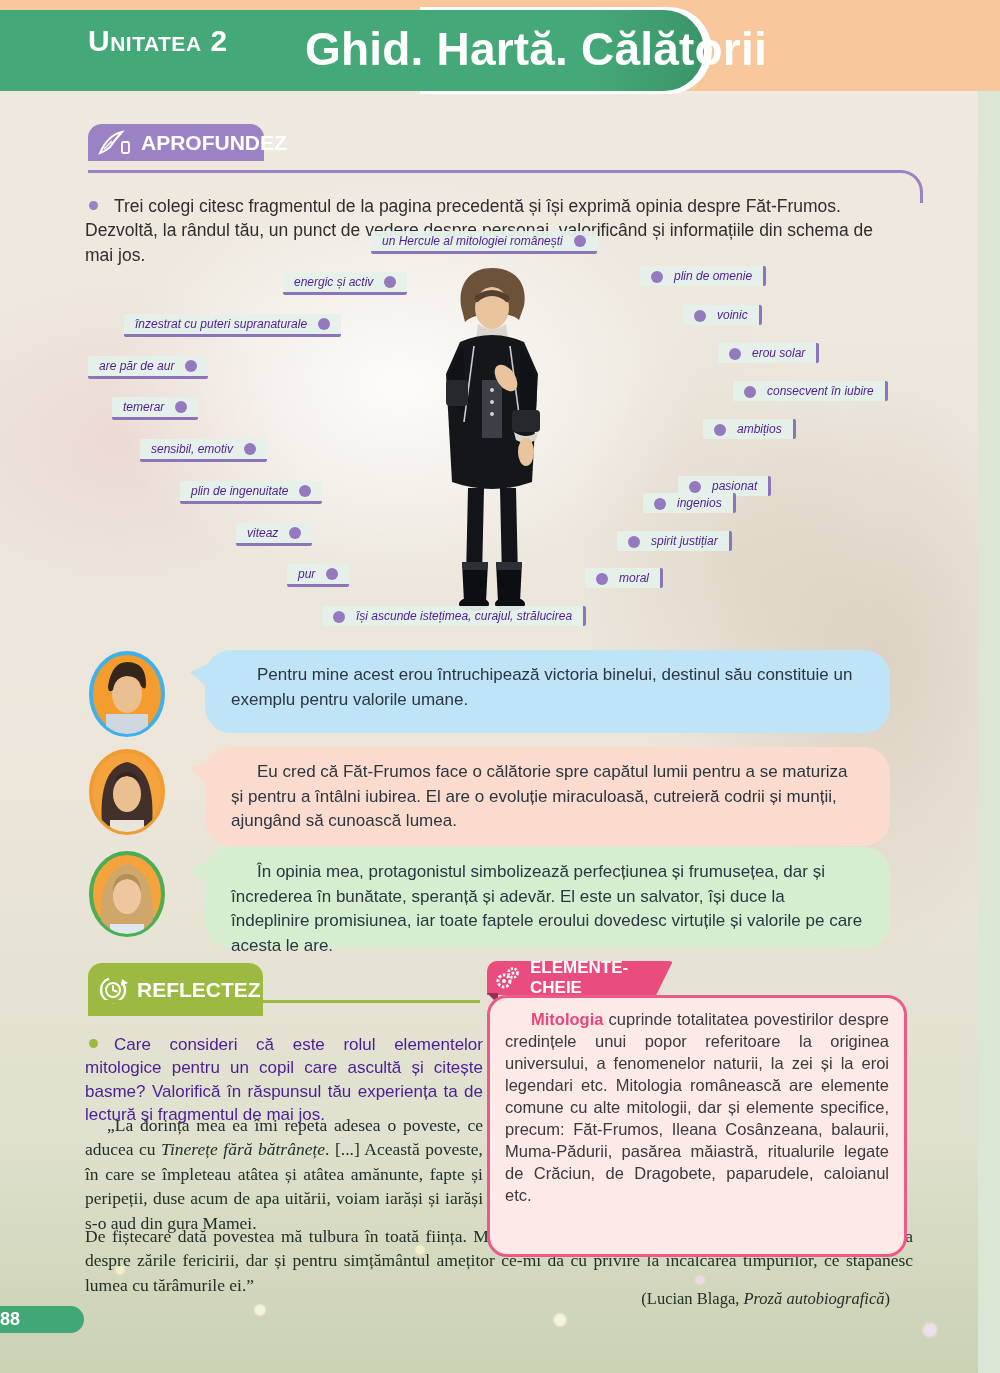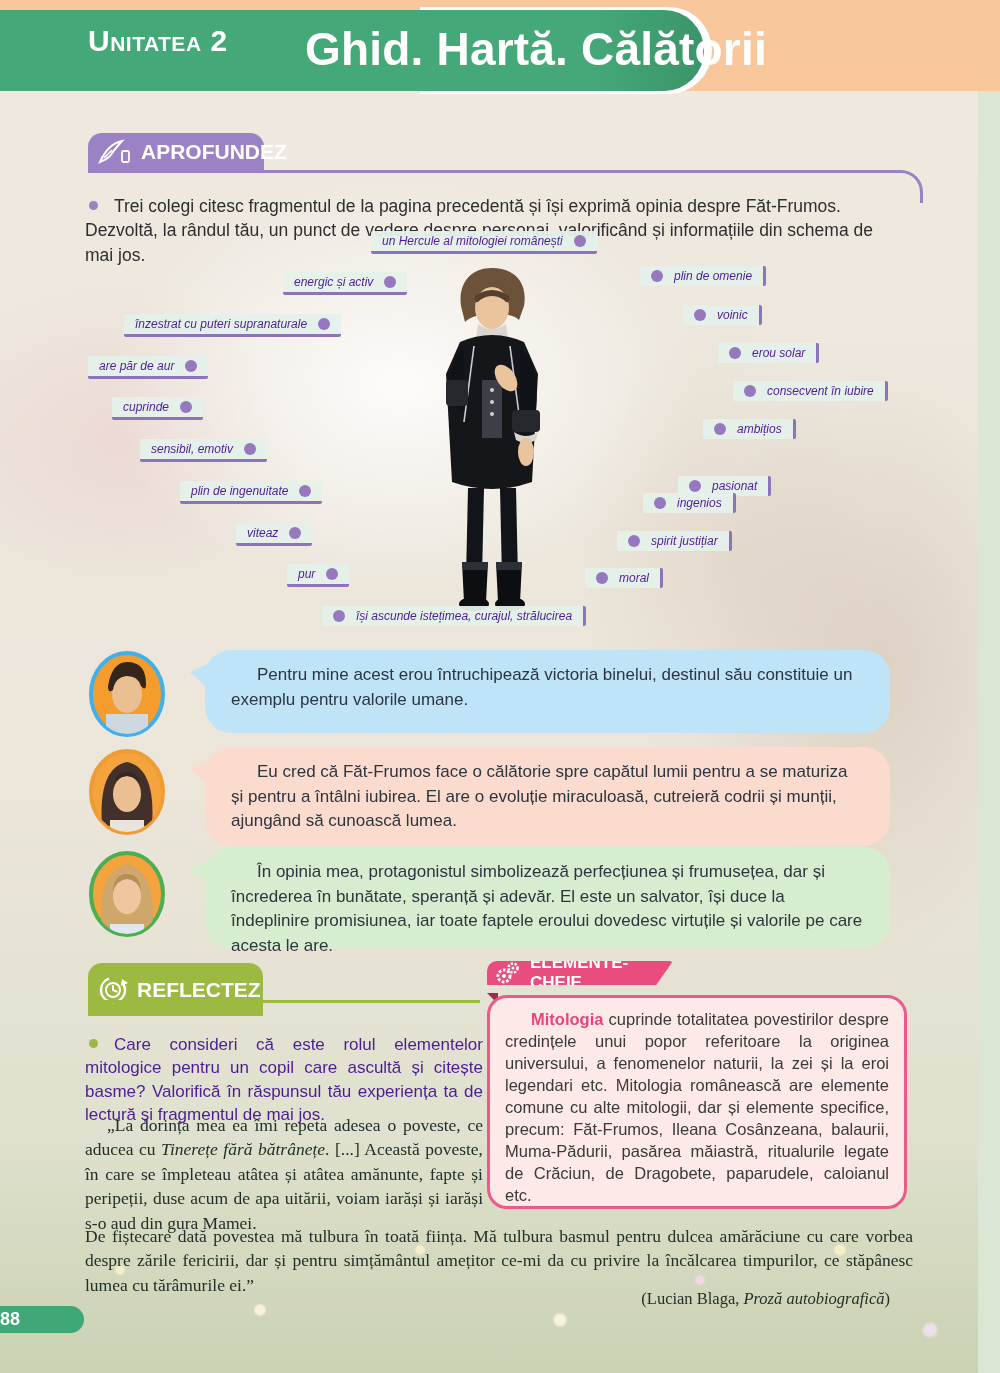--- a/index.html
+++ b/index.html
@@ -30,38 +30,38 @@
 
   
   .header-peach{position:absolute;left:0;top:0;width:1000px;height:91px;background:#f8c79c;}
   .band-outline{position:absolute;left:420px;top:7px;width:292px;height:87px;background:#fff;border-radius:0 44px 44px 0;}
   .band{position:absolute;left:0;top:10px;width:704px;height:81px;background:linear-gradient(90deg,#45a878 84%, #3a9568 100%);border-radius:0 40px 40px 0;}
   .unit-label{position:absolute;left:88px;top:24px;color:#fff;font-weight:bold;font-size:30px;font-variant:small-caps;letter-spacing:.5px;}
   .unit-title{position:absolute;left:305px;top:22px;color:#fff;font-weight:bold;font-size:46px;letter-spacing:.2px;}
 
   
   .tab{position:absolute;display:flex;align-items:center;gap:9px;color:#fff;font-weight:bold;}
-  .tab-aprofundez{left:88px;top:133px;width:176px;height:37px;background:#9b82c5;border-radius:14px 14px 0 0;font-size:21px;padding-left:10px;box-sizing:border-box;}
+  .tab-aprofundez{left:88px;top:124px;width:176px;height:37px;background:#9b82c5;border-radius:14px 14px 0 0;font-size:21px;padding-left:10px;box-sizing:border-box;}
   .purple-rule{position:absolute;left:88px;top:170px;width:832px;height:30px;border-top:3px solid #9b82c5;border-right:3px solid #9b82c5;border-top-right-radius:22px;}
   .tab-reflectez{left:88px;top:963px;width:175px;height:53px;background:#9cba41;border-radius:14px 14px 0 0;font-size:21px;padding-left:10px;box-sizing:border-box;}
   .green-rule{position:absolute;left:88px;top:1000px;width:392px;height:3px;background:#9cba41;}
-  .tab-elemente{left:487px;top:961px;width:186px;height:24px;background:#e94d7e;font-size:17px;padding-left:8px;box-sizing:border-box;border-radius:10px 4px 0 0;clip-path:polygon(0 0,100% 0,91% 100%,0 100%);}
+  .tab-elemente{left:487px;top:961px;width:186px;height:34px;background:#e94d7e;font-size:17px;padding-left:8px;box-sizing:border-box;border-radius:10px 4px 0 0;clip-path:polygon(0 0,100% 0,91% 100%,0 100%);}
   .fold{position:absolute;left:487px;top:993px;width:0;height:0;border-top:11px solid #9c2c52;border-left:11px solid transparent;transform:translateX(-0px) rotate(0deg);}
 
   
   .intro{position:absolute;left:85px;top:176px;width:815px;font-size:17.5px;line-height:1.42;color:#2e2e2e;}
   .inline-dot{display:inline-block;width:9px;height:9px;border-radius:50%;background:#9b82c5;margin:0 16px 2px 4px;}
   .inline-dot.green{background:#9cba41;}
 
   
   .mlabel{position:absolute;display:inline-flex;align-items:center;gap:11px;background:rgba(229,240,234,.95);
     padding:3px 11px;font-size:12px;font-style:italic;color:#4c1d95;white-space:nowrap;}
   .mlabel .dot{width:12px;height:12px;border-radius:50%;background:#9678bf;flex:0 0 auto;}
   .dot-right{border-bottom:3px solid #8d74b8;border-radius:2px;}
-  .dot-left{flex-direction:row-reverse;border-right:3px solid #8d74b8;border-radius:2px;}
+  .dot-left{flex-direction:row-reverse;border-right:3px solid #8d74b8;border-radius:2px;align-items:flex-end;}
 
   
   .avatar{position:absolute;width:78px;height:88px;}
   .bubble{position:absolute;border-radius:26px;color:#2b3640;font-size:17px;line-height:1.45;
     padding:13px 26px;box-sizing:border-box;}
   .bubble p{margin:0;text-indent:26px;}
   .tail{position:absolute;left:-15px;top:14px;width:0;height:0;border-top:8px solid transparent;border-bottom:16px solid transparent;}
   .b1{left:205px;top:650px;width:685px;height:83px;background:#bfe3f7;}
   .b1 .tail{border-right:18px solid #bfe3f7;}
   .b2{left:205px;top:747px;width:685px;height:99px;background:#fadbce;}
@@ -69,21 +69,21 @@
   .b3{left:205px;top:847px;width:685px;height:101px;background:#d6eecf;}
   .b3 .tail{border-right:18px solid #d6eecf;}
 
   
   .question{position:absolute;left:85px;top:1016px;width:398px;font-size:17px;line-height:1.38;color:#4c1d95;text-align:justify;}
   .quote1{position:absolute;left:85px;top:1095px;width:398px;font-family:"Liberation Serif","DejaVu Serif",serif;font-size:17.5px;line-height:1.4;color:#21302a;text-align:justify;text-indent:22px;}
   .quote2{position:absolute;left:85px;top:1206px;width:828px;font-family:"Liberation Serif","DejaVu Serif",serif;font-size:17.5px;line-height:1.42;color:#21302a;text-align:justify;}
   .attribution{position:absolute;left:85px;top:1272px;width:805px;font-family:"Liberation Serif","DejaVu Serif",serif;font-size:16.5px;color:#21302a;text-align:right;}
 
   
-  .kbox{position:absolute;left:487px;top:995px;width:420px;height:214px;background:#fdeae8;border:3px solid #ec5b88;border-radius:20px;box-sizing:border-box;padding:11px 15px;}
+  .kbox{position:absolute;left:487px;top:995px;width:420px;height:262px;background:#fdeae8;border:3px solid #ec5b88;border-radius:20px;box-sizing:border-box;padding:11px 15px;}
   .kbox p{margin:0;font-size:16.5px;line-height:1.33;color:#3a3a3a;text-align:justify;text-indent:26px;}
   .kterm{color:#e8457c;font-weight:bold;}
 
   
   .pagenum{position:absolute;left:0;top:1306px;width:84px;height:27px;background:#3fa876;border-radius:0 14px 14px 0;
     color:#fff;font-weight:bold;font-size:18px;display:flex;align-items:center;justify-content:flex-start;padding-right:12px;box-sizing:border-box;}
 
   .char{position:absolute;left:408px;top:262px;}
   svg{display:block;}
 </style>
@@ -160,21 +160,21 @@
       </div>
     <div class="mlabel dot-right" style="left:124px;top:314px">
         <span>înzestrat cu puteri supranaturale</span>
         <span class="dot"></span>
       </div>
     <div class="mlabel dot-right" style="left:88px;top:356px">
         <span>are păr de aur</span>
         <span class="dot"></span>
       </div>
     <div class="mlabel dot-right" style="left:112px;top:397px">
-        <span>cuprinde</span>
+        <span>temerar</span>
         <span class="dot"></span>
       </div>
     <div class="mlabel dot-right" style="left:140px;top:439px">
         <span>sensibil, emotiv</span>
         <span class="dot"></span>
       </div>
     <div class="mlabel dot-right" style="left:180px;top:481px">
         <span>plin de ingenuitate</span>
         <span class="dot"></span>
       </div>

